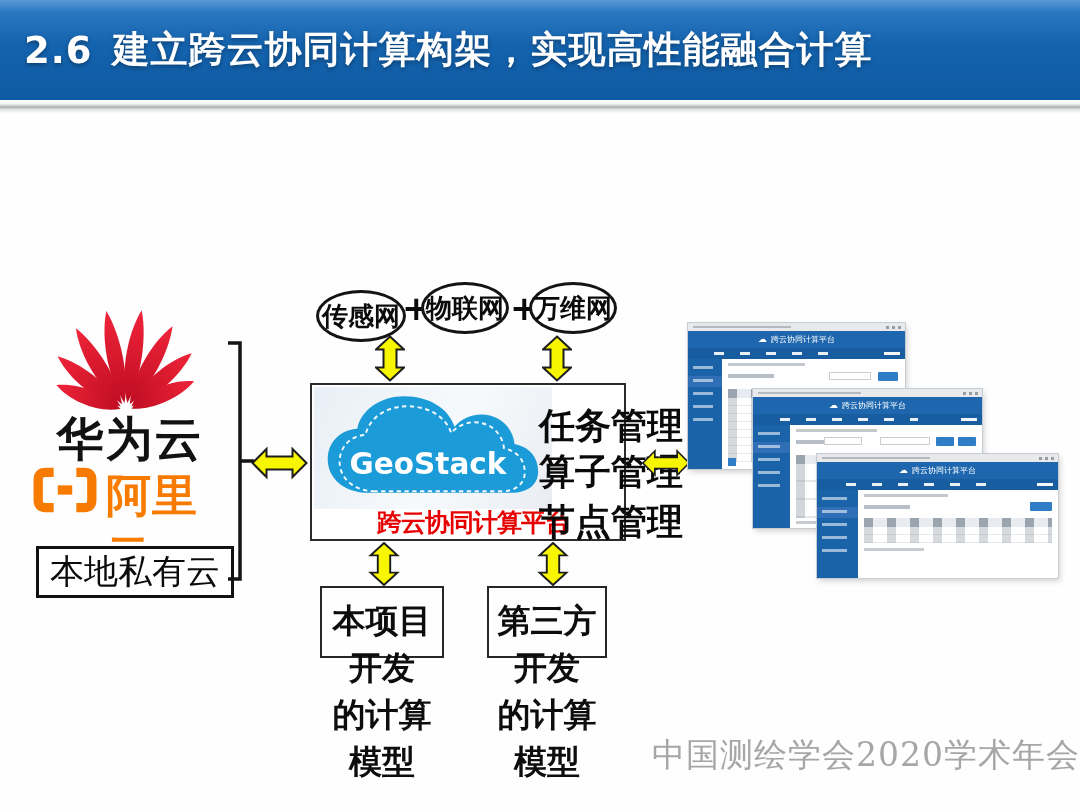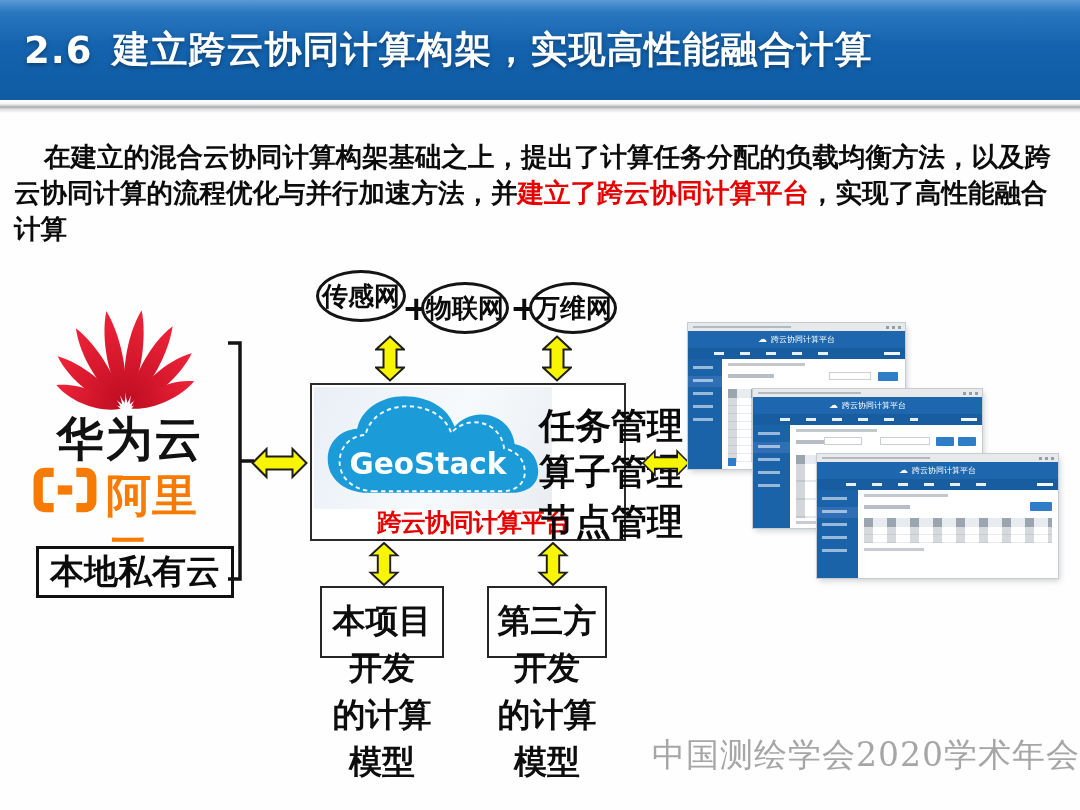--- a/index.html
+++ b/index.html
@@ -30,21 +30,21 @@
 
   
   .hw-logo{position:absolute;left:42px;top:299px;width:168px;height:114px;}
   .hw-label{position:absolute;left:32px;top:408px;width:196px;text-align:center;
             font-size:47px;font-weight:bold;color:#111;letter-spacing:2px;}
   .ali-row{position:absolute;left:32px;top:466px;width:206px;height:58px;display:flex;align-items:flex-start;gap:8px;}
   .ali-mark{width:66px;height:48px;flex:0 0 auto;}
   .ali-mark path{stroke:#f77b00;stroke-width:9;fill:none;stroke-linecap:butt;}
   .ali-label{font-size:45px;font-weight:bold;color:#f77b00;letter-spacing:1px;}
   .private-box{position:absolute;left:36px;top:546px;width:198px;height:52px;border:3px solid #111;background:#fff;
-               display:flex;align-items:center;justify-content:center;font-size:34px;font-weight:bold;color:#0b0b0b;box-sizing:border-box;}
+               display:flex;align-items:center;justify-content:center;font-size:34px;font-weight:normal;color:#0b0b0b;box-sizing:border-box;}
   .bracket{position:absolute;left:226px;top:341px;width:30px;height:240px;}
   .bracket path{stroke:#141414;stroke-width:3.5;fill:none;}
 
   
   .platform{position:absolute;left:310px;top:383px;width:316px;height:158px;border:2.5px solid #2b2b2b;
             background:#fff;box-sizing:border-box;z-index:1;}
   .platform .shot-bg{position:absolute;left:2px;top:2px;width:238px;height:122px;
             background:linear-gradient(115deg,#e9eff6 0%,#f7fafc 55%,#e9edf2 100%);}
   .cloud{position:absolute;left:312px;top:387px;width:236px;height:122px;z-index:2;}
   .cloud .body{fill:#1b9bd8;}
@@ -110,23 +110,22 @@
 <div class="slide">
 
   <div class="banner">
     <h1>
         <span>2.6</span>
         <span>建立跨云协同计算构架，实现高性能融合计算</span>
       </h1>
   </div>
   <div class="silver"></div>
 
-  <p class="lede"><span>在建立的混合云协同计算构架基础之上，提出了计算任务分配的负载均衡方法，以及跨云协同计算的流程优化与并行加速方法，并</span><span class="hl">建立了跨云协同计算平台</span><span>，实现了高性能融合计算</span></p>
-
-  <div class="net" style="left:316px;top:270px;width:90px;">
+
+  <div class="net" style="left:316px;top:290px;width:90px;">
       <span>传感网</span>
     </div>
   <div class="plus" style="left:402px;top:288px;">+</div>
   <div class="net" style="left:421px;top:282px;width:88px;">
       <span>物联网</span>
     </div>
   <div class="plus" style="left:510px;top:288px;">+</div>
   <div class="net" style="left:529px;top:282px;width:88px;">
       <span>万维网</span>
     </div>

